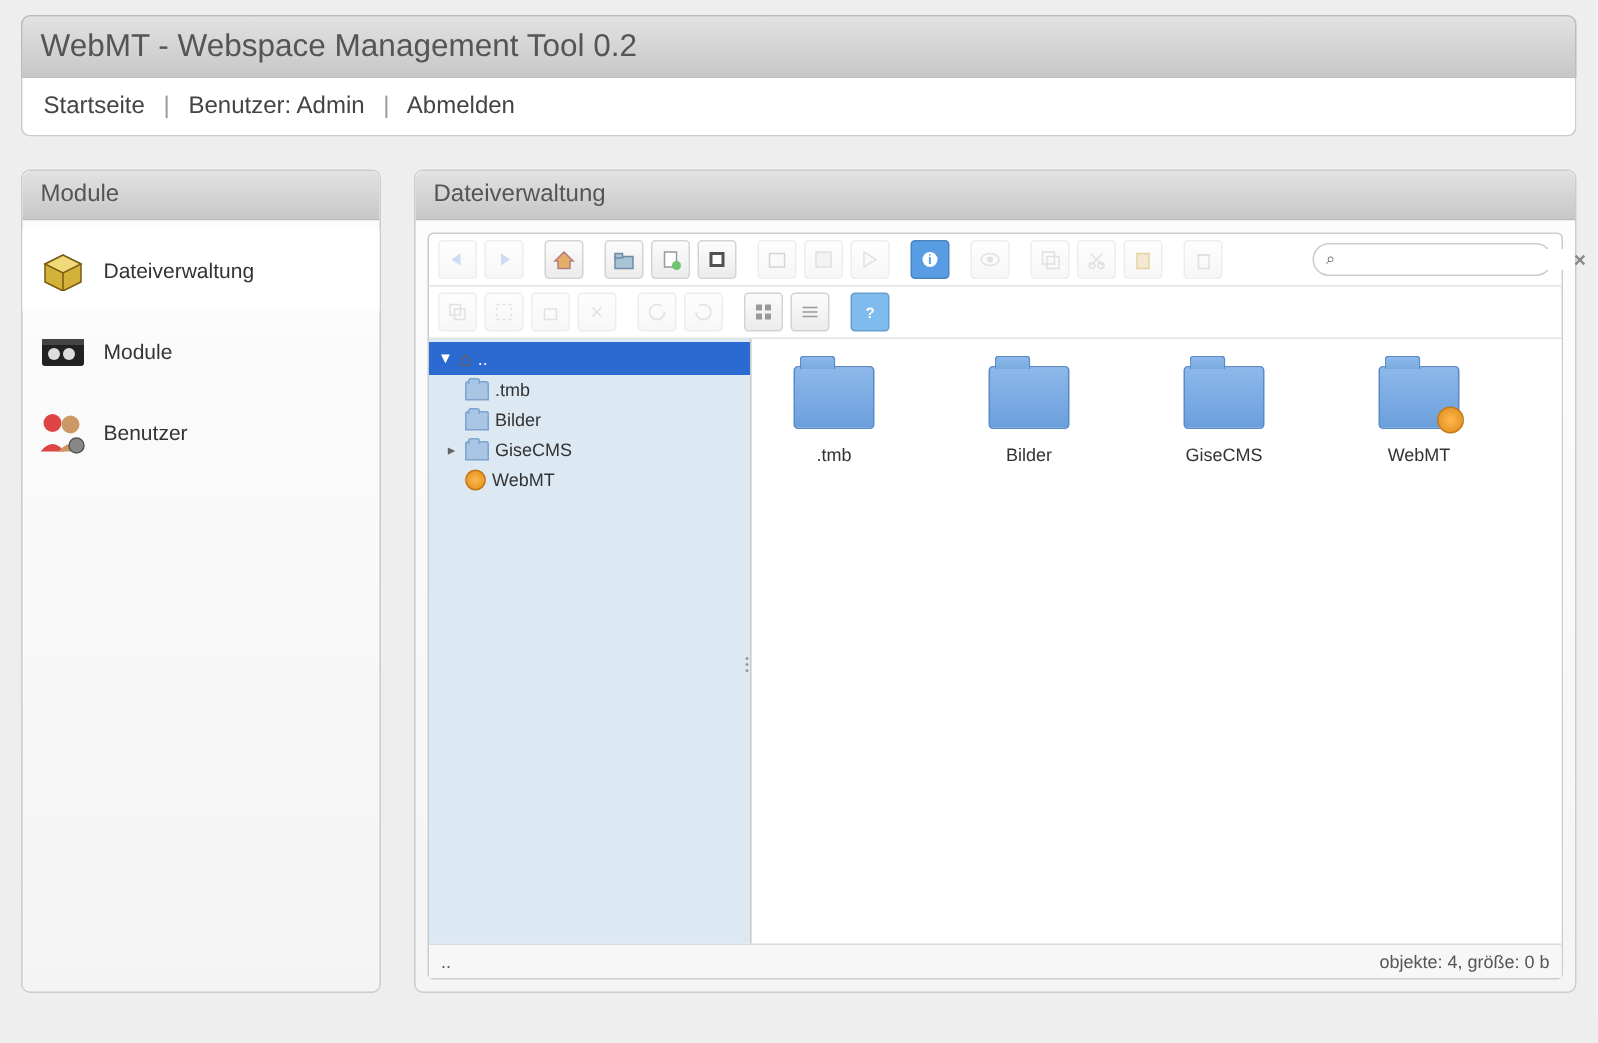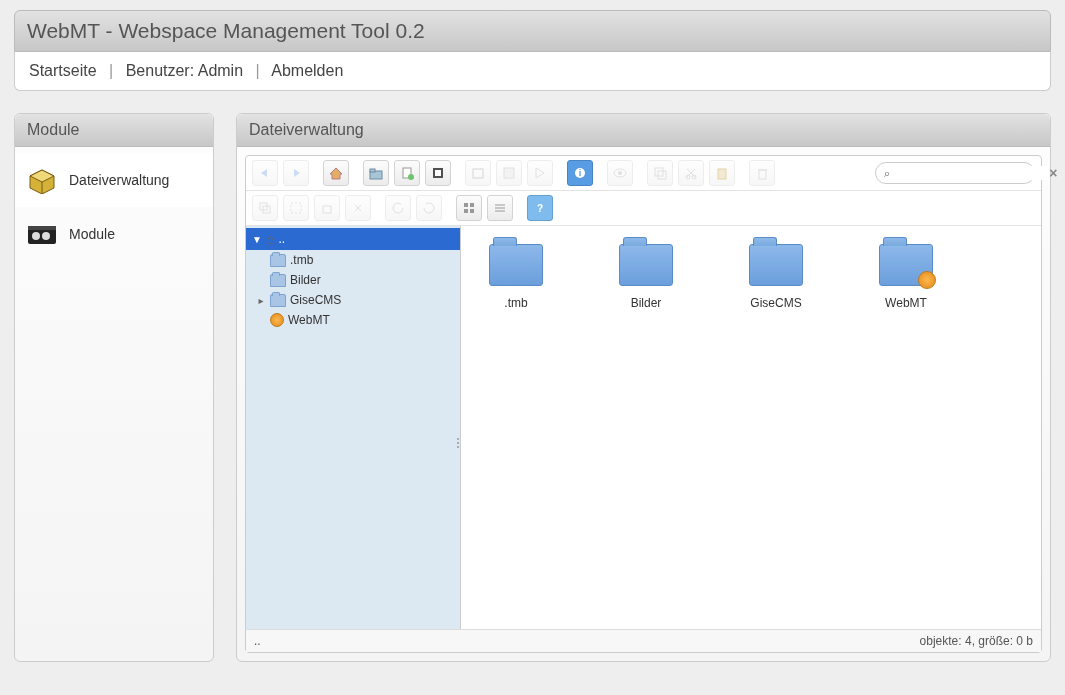--- a/index.html
+++ b/index.html
@@ -45,21 +45,21 @@
   border-radius: 6px;
 }
 .panel-title {
   background: linear-gradient(#e2e2e2, #c7c7c7);
   border-bottom: 1px solid #bbb;
   border-radius: 6px 6px 0 0;
   padding: 7px 12px;
   font-size: 16px;
   color: #555;
 }
-.sidebar { width: 200px; }
+.sidebar { width: 240px; }
 .sidebar-items { padding: 6px 0 12px 0; }
 .side-item {
   display: flex;
   align-items: center;
   gap: 10px;
   padding: 10px 10px;
   cursor: pointer;
   font-size: 14px;
   color: #333;
 }
@@ -233,20 +233,32 @@
         <span class="side-icon">
           <svg width="32" height="28" viewBox="0 0 32 28">
               <rect x="2" y="8" width="28" height="16" rx="2" fill="#222"></rect>
               <circle cx="10" cy="16" r="4" fill="#ddd"></circle>
               <circle cx="20" cy="16" r="4" fill="#ddd"></circle>
               <rect x="2" y="6" width="28" height="4" fill="#444"></rect>
             </svg>
         </span>
         <span>Module</span>
       </div>
+      <div class="side-item">
+        <span class="side-icon">
+          <svg width="34" height="30" viewBox="0 0 34 30">
+              <circle cx="10" cy="9" r="6" fill="#d44"></circle>
+              <circle cx="22" cy="10" r="6" fill="#c96"></circle>
+              <path d="M2 28 Q10 18 18 28" fill="#d44"></path>
+              <path d="M14 28 Q22 18 30 28" fill="#c96"></path>
+              <circle cx="26" cy="24" r="5" fill="#888" stroke="#555"></circle>
+            </svg>
+        </span>
+        <span>Benutzer</span>
+      </div>
     </div>
   </div>
 
   <div class="panel content">
     <div class="panel-title">Dateiverwaltung</div>
     <div class="filemanager">
 
       <div class="toolbar">
         <span class="tb-btn disabled">
             <svg width="14" height="12">

